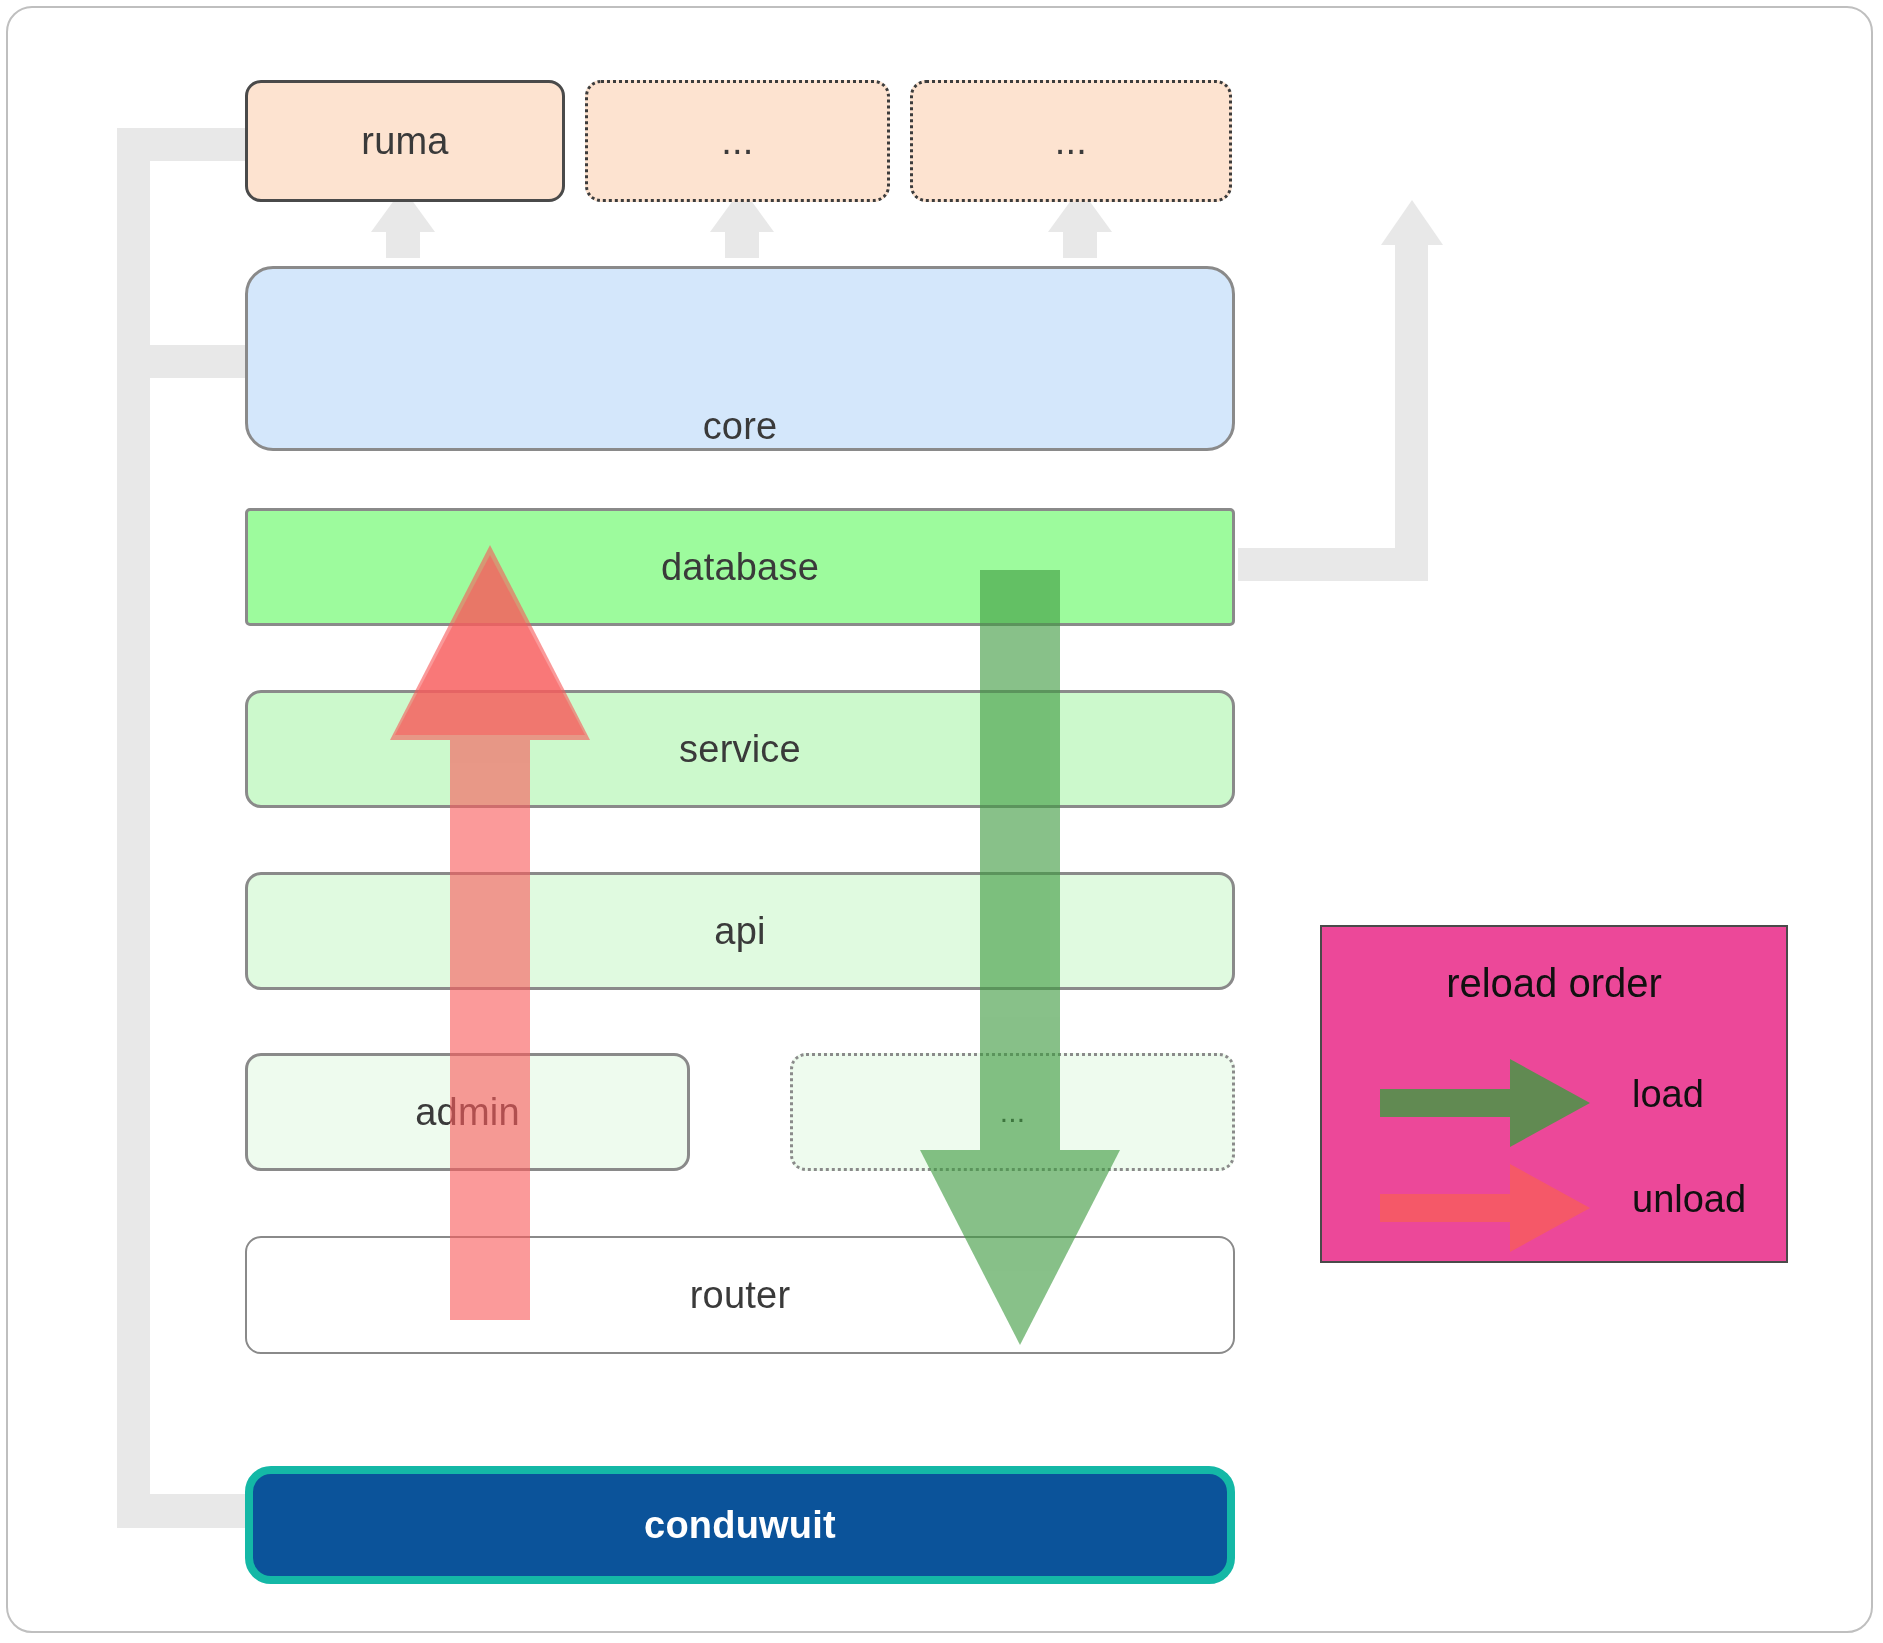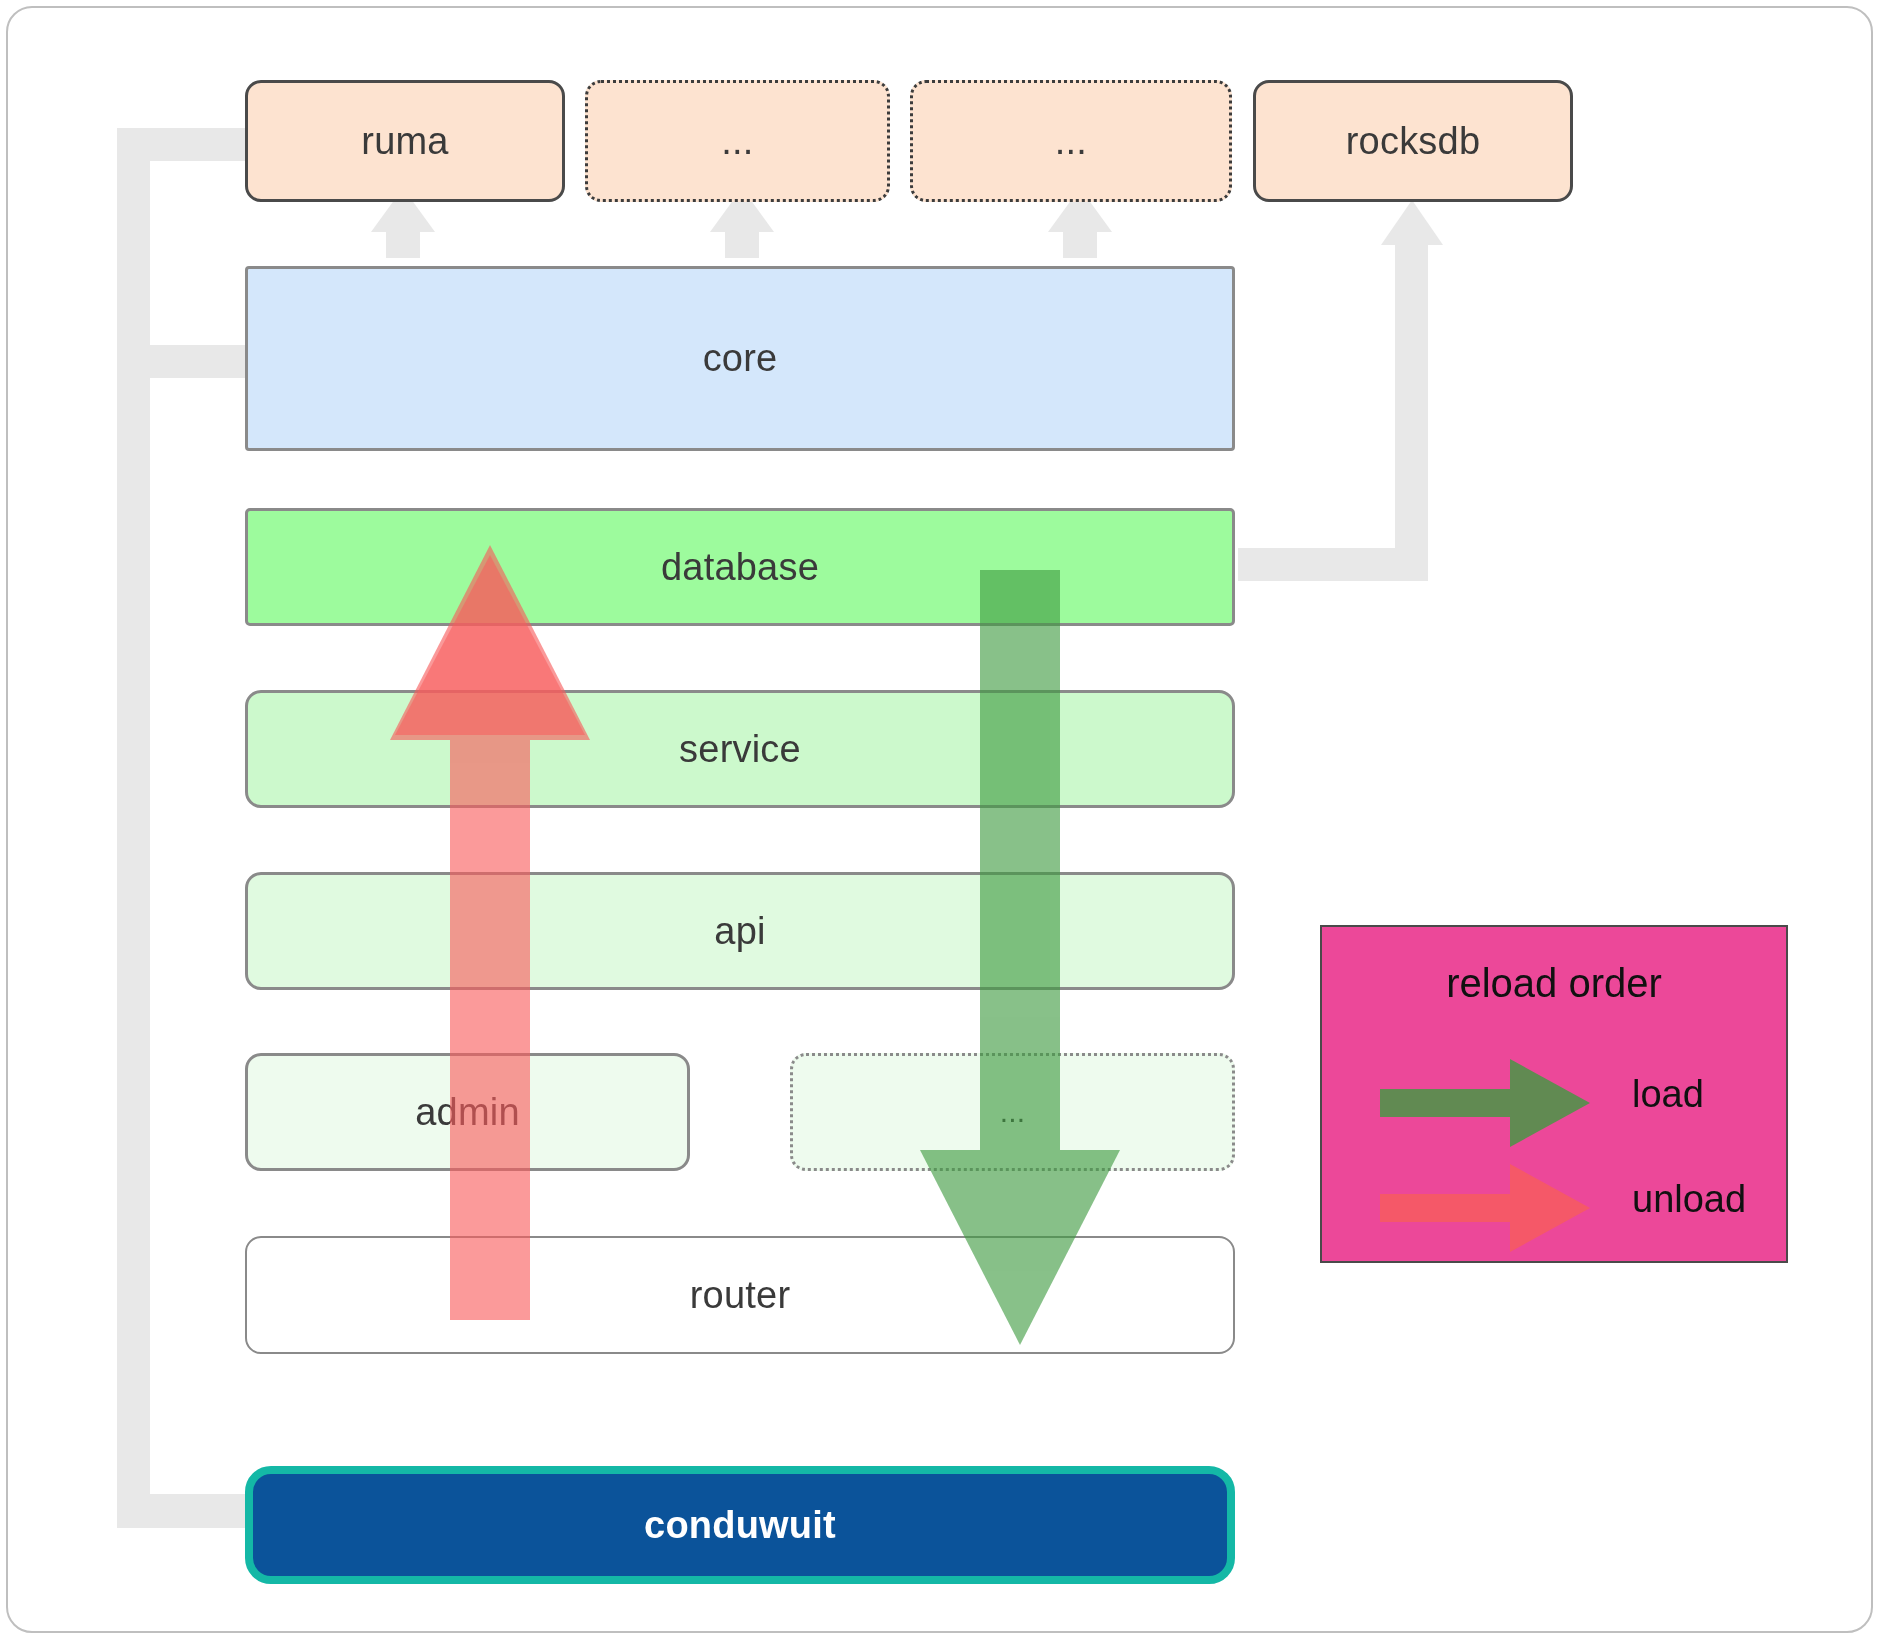--- a/index.html
+++ b/index.html
@@ -50,21 +50,22 @@
     border-radius: 16px;
   }
   .dep.dotted {
     border: 3px dotted #3c3c3c;
   }
 
   
   .core {
     background: #d4e7fb;
     border: 3px solid #8a8a8a;
-    border-radius: 4px;
+    border-radius: 28px;
+    align-items: flex-end;
   }
   
   .db   { background: #9dfb9d; border: 3px solid #8a8a8a; border-radius: 5px; }
   .svc  { background: #ccf9cc; border: 3px solid #8a8a8a; border-radius: 16px; }
   .api  { background: #e0fae0; border: 3px solid #8a8a8a; border-radius: 16px; }
   .admin{ background: #eefbee; border: 3px solid #8a8a8a; border-radius: 16px; }
   .ell  { background: #eefbee; border: 3px dotted #8a8a8a; border-radius: 16px; }
   .router { background: #ffffff; border: 2px solid #8a8a8a; border-radius: 16px; }
   .app  {
     background: #0b539a;
@@ -148,23 +149,20 @@
   </div>
 
   <div class="node dep dotted" style="left:585px; top:80px; width:305px; height:122px;">
     <span class="lbl">...</span>
   </div>
 
   <div class="node dep dotted" style="left:910px; top:80px; width:322px; height:122px;">
     <span class="lbl">...</span>
   </div>
 
-  <div class="node dep" style="left:1253px; top:80px; width:320px; height:122px;">
-    <span class="lbl">rocksdb</span>
-  </div>
 
   <div class="node core" style="left:245px; top:266px; width:990px; height:185px;">
     <span class="lbl">core</span>
   </div>
 
   <div class="node db" style="left:245px; top:508px; width:990px; height:118px;">
     <span class="lbl">database</span>
   </div>
 
   <div class="node svc" style="left:245px; top:690px; width:990px; height:118px;">

